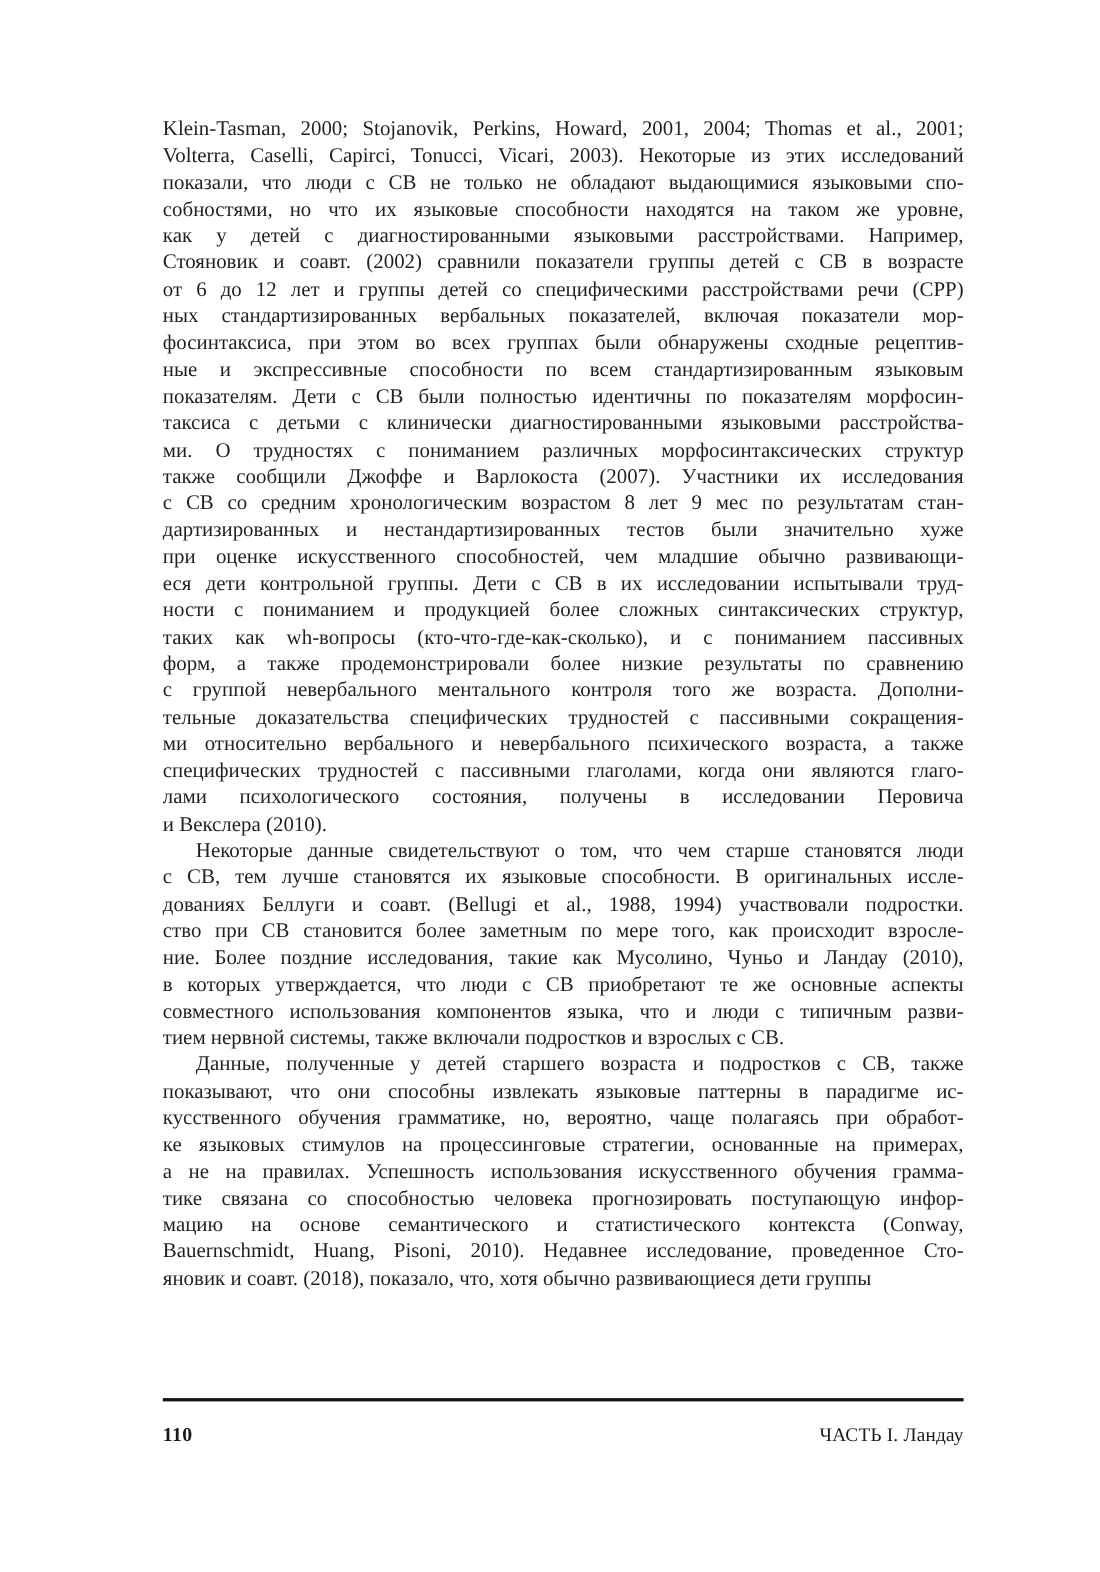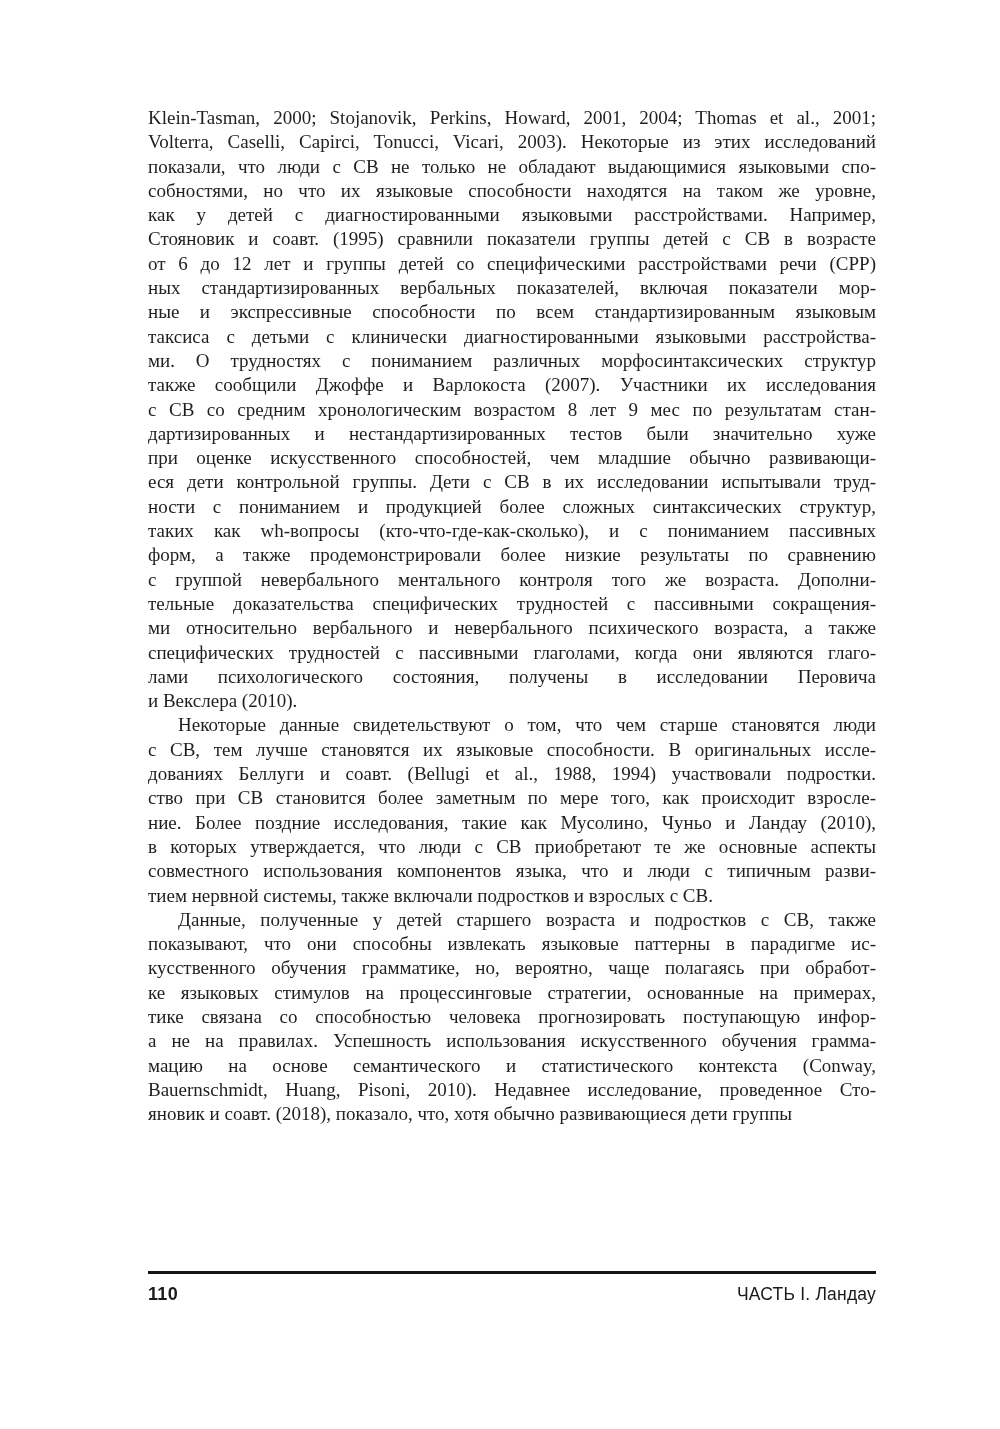--- a/index.html
+++ b/index.html
@@ -48,22 +48,22 @@
     width: 728px;
   }
   .footer-rule {
     height: 3px;
     background: #141414;
   }
   .footer-row {
     display: flex;
     justify-content: space-between;
     align-items: baseline;
-    margin-top: 10px;
-    font-family: Liberation Sans, sans-serif;
+    margin-top: 20px;
+    font-family: Liberation Serif, serif;
     color: #1a1a1a;
   }
   .page-number {
     font-size: 18px;
     font-weight: bold;
     letter-spacing: 0.3px;
   }
   .running-title {
     font-size: 17.5px;
     font-weight: normal;
@@ -75,24 +75,26 @@
 
 <div class="page">
 
   <main class="text-block" id="body-text">
       <div class="paragraph">
         <div class="line">Klein-Tasman, 2000; Stojanovik, Perkins, Howard, 2001, 2004; Thomas et al., 2001;</div>
         <div class="line">Volterra, Caselli, Capirci, Tonucci, Vicari, 2003). Некоторые из этих исследований</div>
         <div class="line">показали, что люди с СВ не только не обладают выдающимися языковыми спо-</div>
         <div class="line">собностями, но что их языковые способности находятся на таком же уровне,</div>
         <div class="line">как у детей с диагностированными языковыми расстройствами. Например,</div>
-        <div class="line">Стояновик и соавт. (1995) сравнили показатели группы детей с СВ в возрасте</div>
+        <div class="line">Стояновик и соавт. (2002) сравнили показатели группы детей с СВ в возрасте</div>
         <div class="line">от 6 до 12 лет и группы детей со специфическими расстройствами речи (СРР)</div>
         <div class="line">ных стандартизированных вербальных показателей, включая показатели мор-</div>
+        <div class="line">фосинтаксиса, при этом во всех группах были обнаружены сходные рецептив-</div>
         <div class="line">ные и экспрессивные способности по всем стандартизированным языковым</div>
+        <div class="line">показателям. Дети с СВ были полностью идентичны по показателям морфосин-</div>
         <div class="line">таксиса с детьми с клинически диагностированными языковыми расстройства-</div>
         <div class="line">ми. О трудностях с пониманием различных морфосинтаксических структур</div>
         <div class="line">также сообщили Джоффе и Варлокоста (2007). Участники их исследования</div>
         <div class="line">с СВ со средним хронологическим возрастом 8 лет 9 мес по результатам стан-</div>
         <div class="line">дартизированных и нестандартизированных тестов были значительно хуже</div>
         <div class="line">при оценке искусственного способностей, чем младшие обычно развивающи-</div>
         <div class="line">еся дети контрольной группы. Дети с СВ в их исследовании испытывали труд-</div>
         <div class="line">ности с пониманием и продукцией более сложных синтаксических структур,</div>
         <div class="line">таких как wh-вопросы (кто-что-где-как-сколько), и с пониманием пассивных</div>
         <div class="line">форм, а также продемонстрировали более низкие результаты по сравнению</div>
@@ -111,22 +113,22 @@
         <div class="line">ние. Более поздние исследования, такие как Мусолино, Чуньо и Ландау (2010),</div>
         <div class="line">в которых утверждается, что люди с СВ приобретают те же основные аспекты</div>
         <div class="line">совместного использования компонентов языка, что и люди с типичным разви-</div>
         <div class="line para-end">тием нервной системы, также включали подростков и взрослых с СВ.</div>
       </div>
       <div class="paragraph">
         <div class="line indent">Данные, полученные у детей старшего возраста и подростков с СВ, также</div>
         <div class="line">показывают, что они способны извлекать языковые паттерны в парадигме ис-</div>
         <div class="line">кусственного обучения грамматике, но, вероятно, чаще полагаясь при обработ-</div>
         <div class="line">ке языковых стимулов на процессинговые стратегии, основанные на примерах,</div>
+        <div class="line">а не на правилах. Успешность использования искусственного обучения грамма-</div>
         <div class="line">тике связана со способностью человека прогнозировать поступающую инфор-</div>
-        <div class="line">а не на правилах. Успешность использования искусственного обучения грамма-</div>
         <div class="line">мацию на основе семантического и статистического контекста (Conway,</div>
         <div class="line">Bauernschmidt, Huang, Pisoni, 2010). Недавнее исследование, проведенное Сто-</div>
         <div class="line para-end">яновик и соавт. (2018), показало, что, хотя обычно развивающиеся дети группы</div>
       </div>
     </main>
 
   <footer class="page-footer">
     <div class="footer-rule"></div>
     <div class="footer-row">
       <span class="page-number">110</span>

